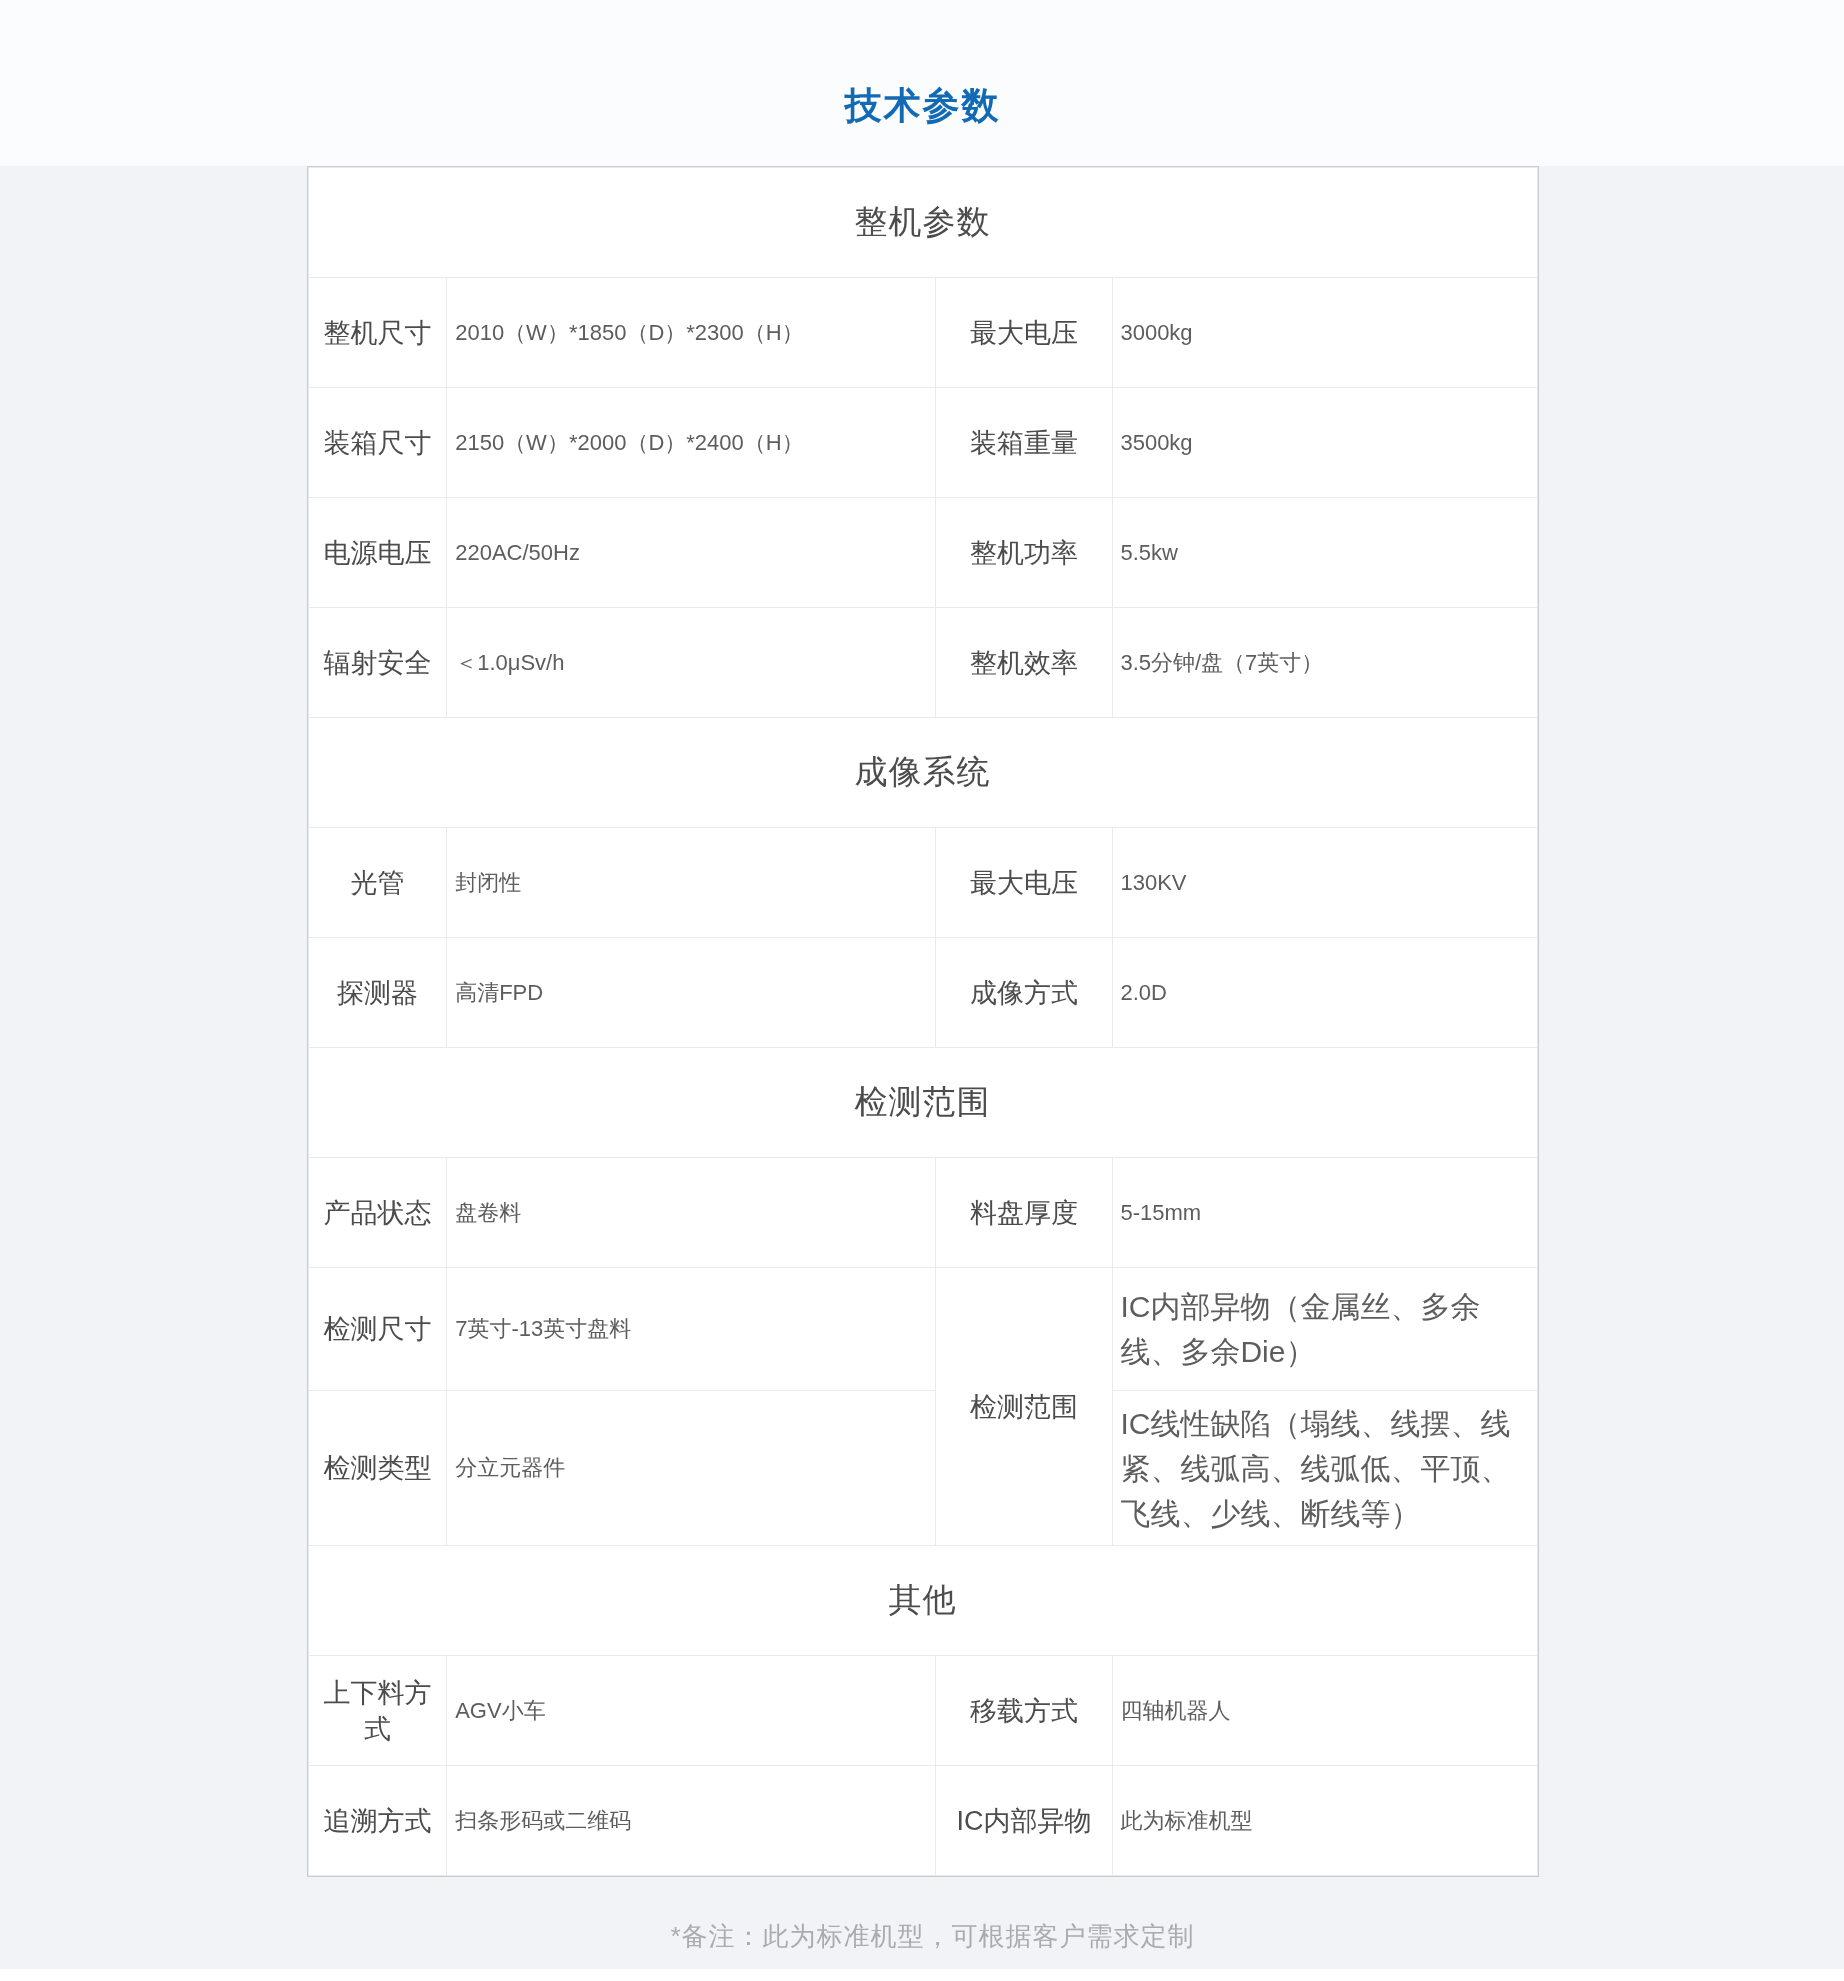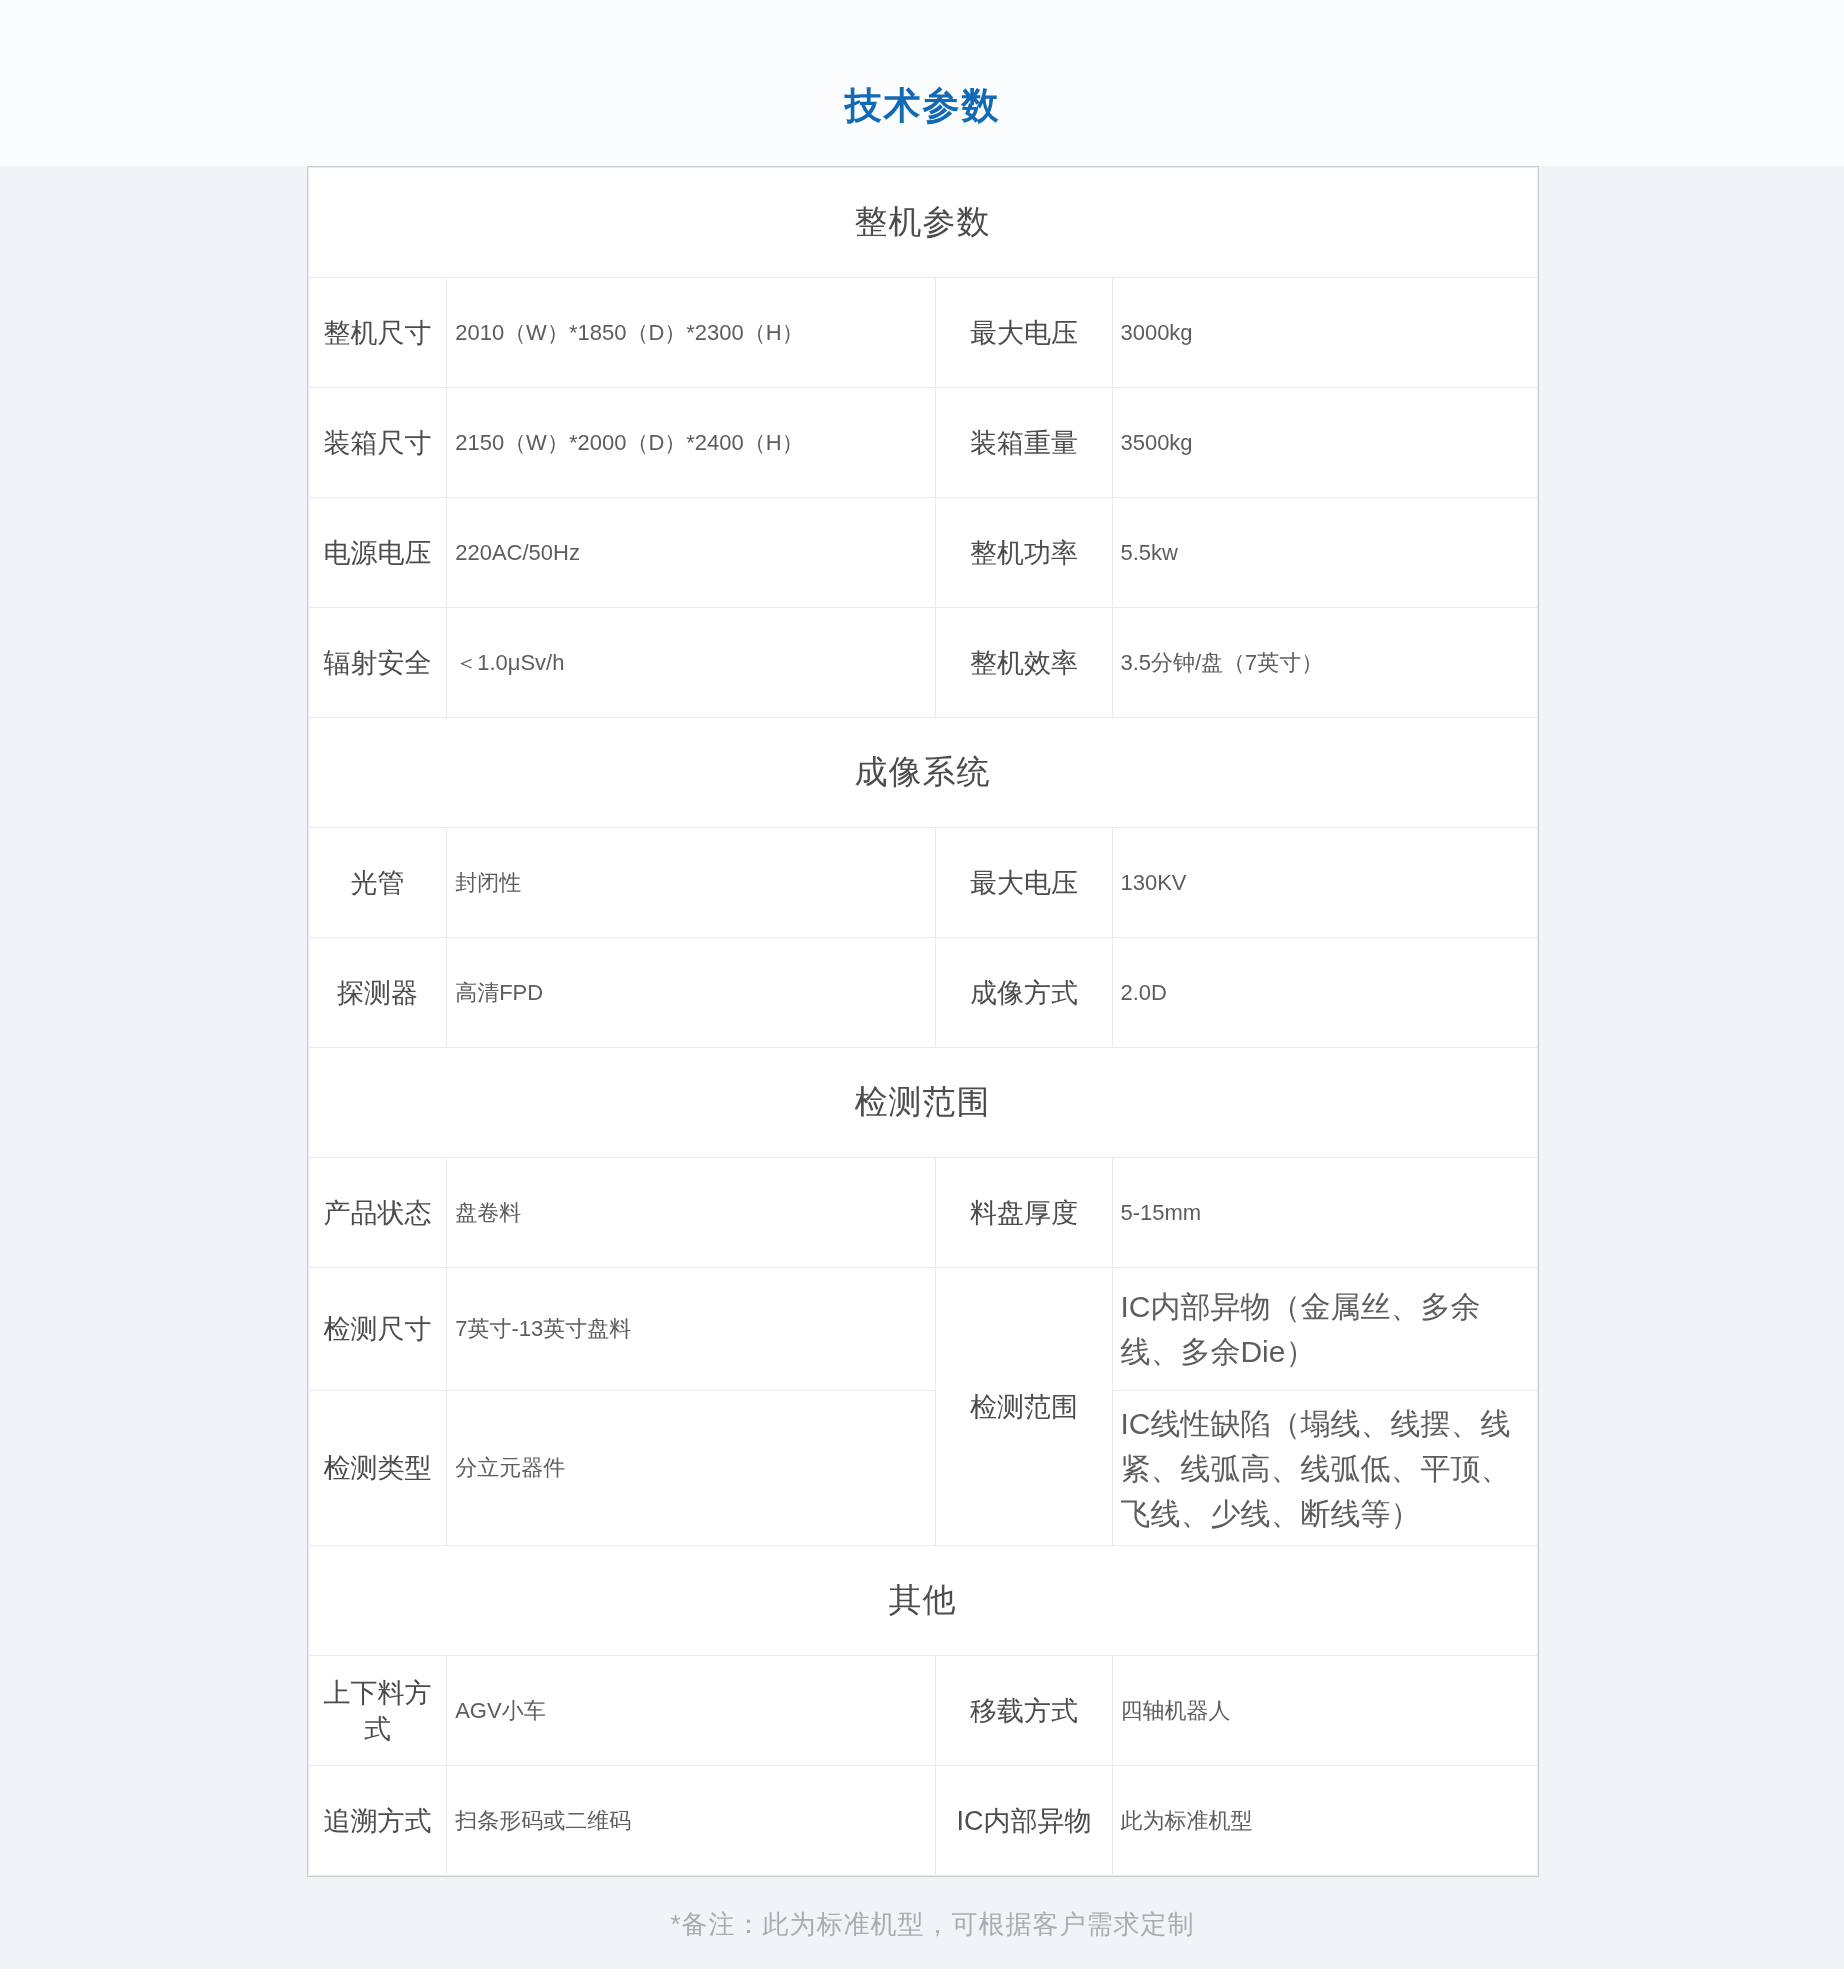--- a/index.html
+++ b/index.html
@@ -79,21 +79,21 @@
     font-size:30px;
     color:var(--value-text);
     line-height:1.5;
     padding-left:25px;
     padding-right:13.4px;
   }
   .footnote{
     text-align:center;
     font-size:26px;
     color:var(--footnote-text);
-    margin-top:30px;
+    margin-top:42px;
     letter-spacing:1px;
     padding-left:20px;
   }
   .bottom-strip{
     position:absolute;
     left:0;
     bottom:0;
     width:100%;
     height:13.4px;
     background:#ffffff;

